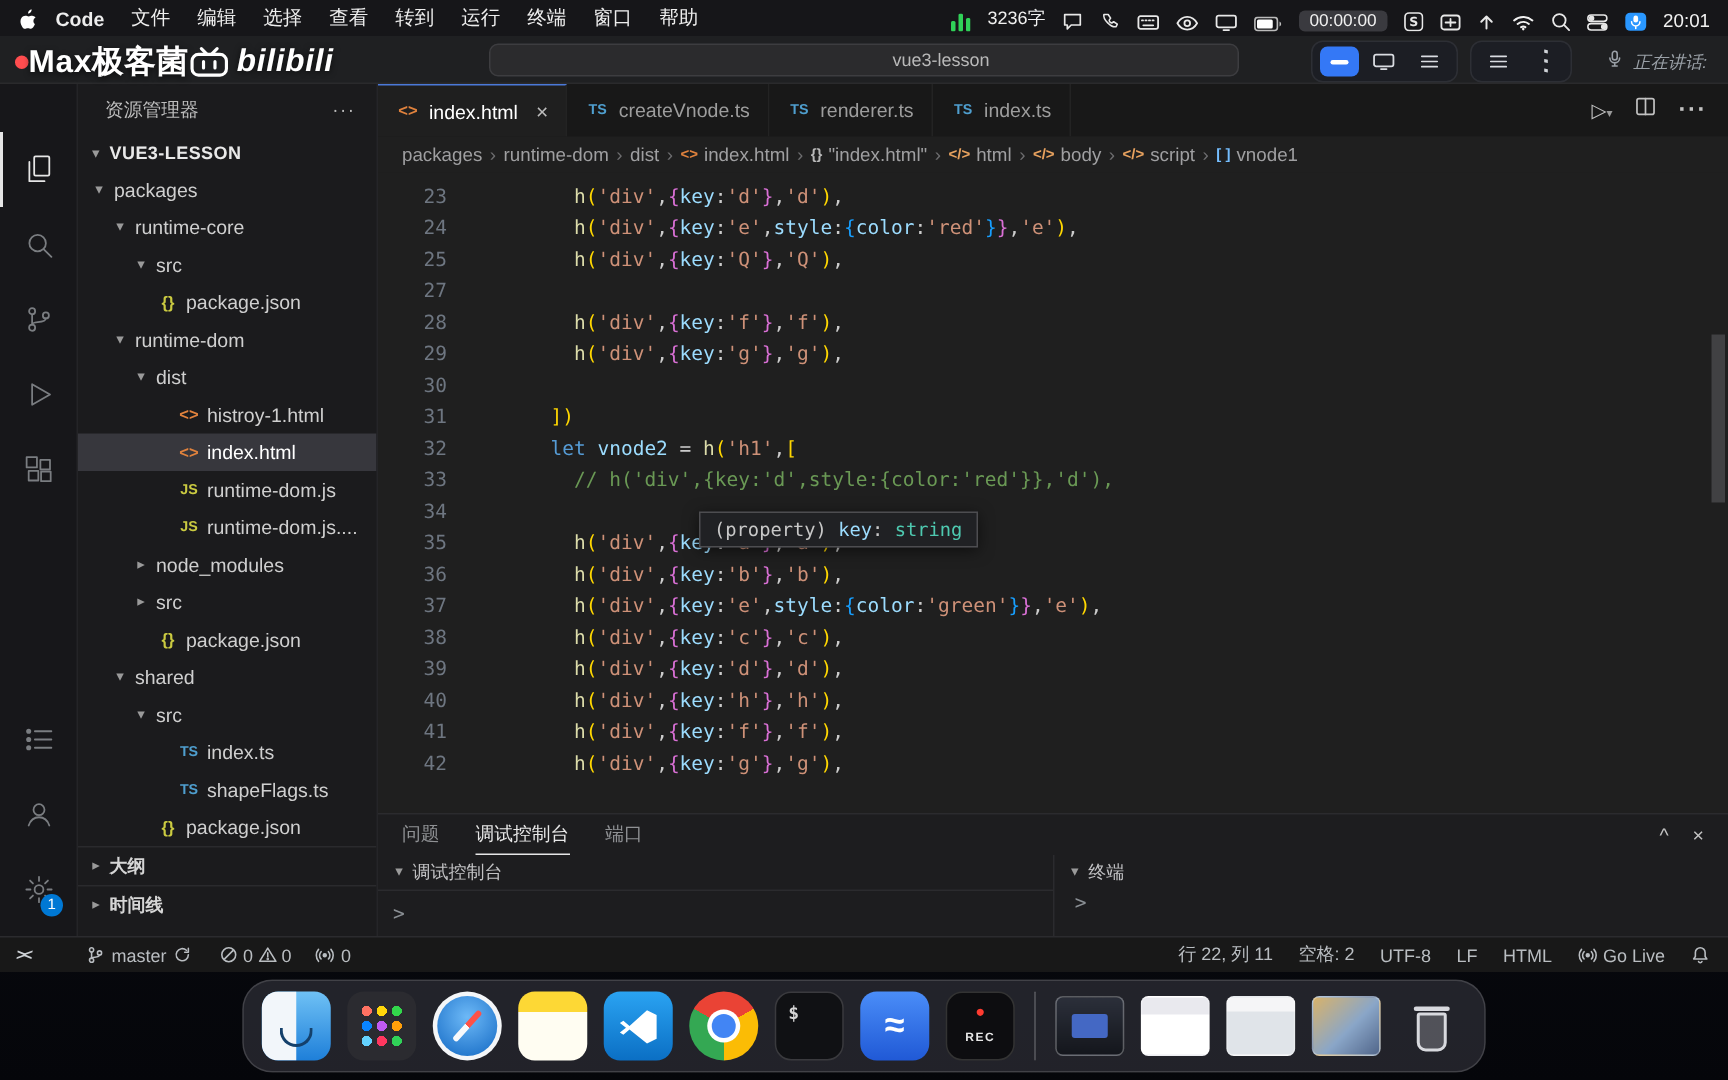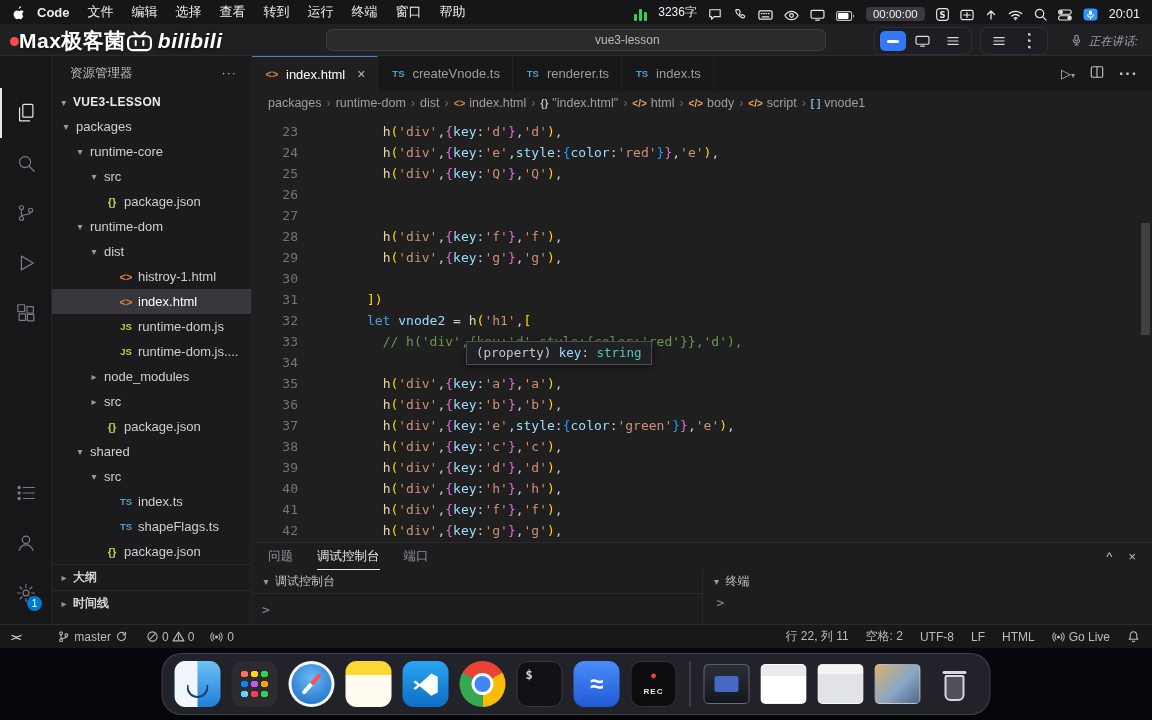--- a/index.html
+++ b/index.html
@@ -660,24 +660,20 @@
               </div>
               <div class="code-line">
                 <span class="ln">24</span>
                 <span class="lc"><span class="tk-ws">        </span><span class="tk-fn">h</span><span class="tk-b1">(</span><span class="tk-str">'div'</span><span class="tk-p">,</span><span class="tk-b2">{</span><span class="tk-prop">key</span><span class="tk-p">:</span><span class="tk-str">'e'</span><span class="tk-p">,</span><span class="tk-prop">style</span><span class="tk-p">:</span><span class="tk-b3">{</span><span class="tk-prop">color</span><span class="tk-p">:</span><span class="tk-str">'red'</span><span class="tk-b3">}</span><span class="tk-b2">}</span><span class="tk-p">,</span><span class="tk-str">'e'</span><span class="tk-b1">)</span><span class="tk-p">,</span></span>
               </div>
               <div class="code-line">
                 <span class="ln">25</span>
                 <span class="lc"><span class="tk-ws">        </span><span class="tk-fn">h</span><span class="tk-b1">(</span><span class="tk-str">'div'</span><span class="tk-p">,</span><span class="tk-b2">{</span><span class="tk-prop">key</span><span class="tk-p">:</span><span class="tk-str">'Q'</span><span class="tk-b2">}</span><span class="tk-p">,</span><span class="tk-str">'Q'</span><span class="tk-b1">)</span><span class="tk-p">,</span></span>
               </div>
               <div class="code-line">
-                <span class="ln">26</span>
-                <span class="lc"></span>
-              </div>
-              <div class="code-line">
                 <span class="ln">27</span>
                 <span class="lc"></span>
               </div>
               <div class="code-line">
                 <span class="ln">28</span>
                 <span class="lc"><span class="tk-ws">        </span><span class="tk-fn">h</span><span class="tk-b1">(</span><span class="tk-str">'div'</span><span class="tk-p">,</span><span class="tk-b2">{</span><span class="tk-prop">key</span><span class="tk-p">:</span><span class="tk-str">'f'</span><span class="tk-b2">}</span><span class="tk-p">,</span><span class="tk-str">'f'</span><span class="tk-b1">)</span><span class="tk-p">,</span></span>
               </div>
               <div class="code-line">
                 <span class="ln">29</span>
                 <span class="lc"><span class="tk-ws">        </span><span class="tk-fn">h</span><span class="tk-b1">(</span><span class="tk-str">'div'</span><span class="tk-p">,</span><span class="tk-b2">{</span><span class="tk-prop">key</span><span class="tk-p">:</span><span class="tk-str">'g'</span><span class="tk-b2">}</span><span class="tk-p">,</span><span class="tk-str">'g'</span><span class="tk-b1">)</span><span class="tk-p">,</span></span>

